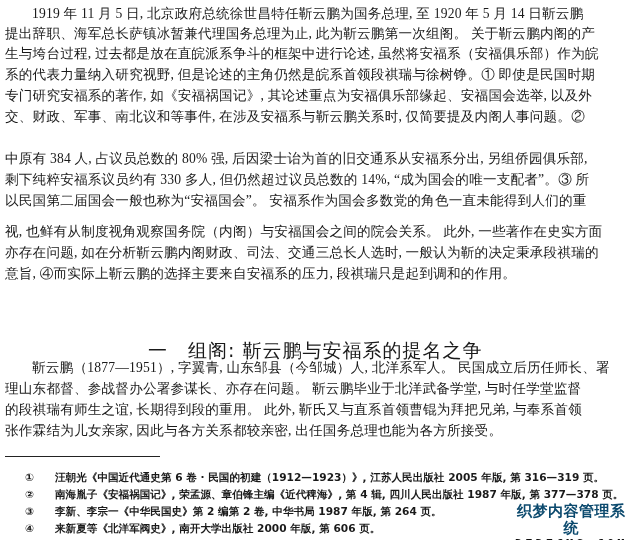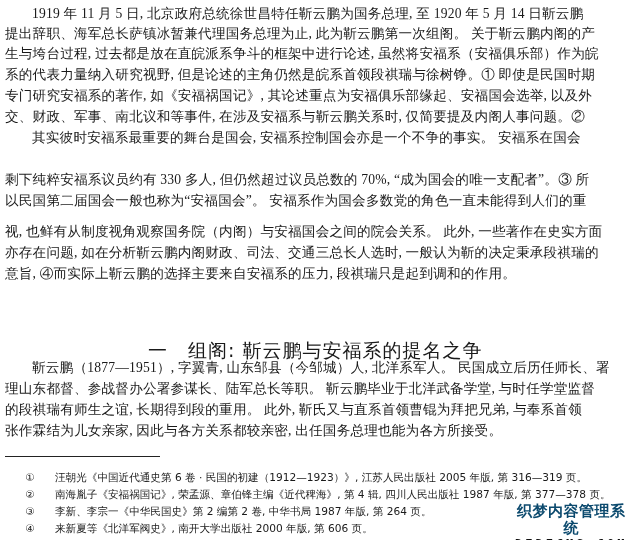--- a/index.html
+++ b/index.html
@@ -4,49 +4,49 @@
 <style>
   html, body { margin:0; padding:0; background:#ffffff; }
   body { width:626px; height:540px; overflow:hidden; position:relative; color:#1a1a1a;
          font-family:"DejaVu Sans", sans-serif; }
   .page { position:absolute; left:0; top:0; width:626px; height:540px; }
   .line { position:absolute; left:5px; width:616px; font-size:13.6px; line-height:21px;
           white-space:nowrap; letter-spacing:0.2px; text-align:justify;font-family:Liberation Serif, serif; }
   .indent { left:32px; width:589px; }
   .heading { position:absolute; left:148px; top:312px; font-size:19px; letter-spacing:1px; white-space:nowrap;margin-top:26px; }
   .rule { position:absolute; left:5px; top:456px; width:155px; border-top:1px solid #222; }
-  .fn { position:absolute; left:25px; font-size:10.6px; line-height:17px; white-space:nowrap; }
+  .fn { position:absolute; left:25px; font-size:10.6px; line-height:17px; white-space:nowrap;font-weight:bold; }
   .fn .num { display:inline-block; width:30px; }
   .wm { position:absolute; left:515px; top:503px; text-align:center; font-weight:bold; }
   .wm .cn { font-size:15px; color:#0c4a6e; letter-spacing:0.5px; line-height:17px; }
   .wm .en { font-size:12px; color:#111; letter-spacing:3px; line-height:15px; font-family:"DejaVu Sans Mono", monospace; }
 </style>
 </head>
 <body>
 
 <div class="page">
 
   <div class="line indent" style="top:3px">1919 年 11 月 5 日, 北京政府总统徐世昌特任靳云鹏为国务总理, 至 1920 年 5 月 14 日靳云鹏</div>
   <div class="line" style="top:23px">提出辞职、海军总长萨镇冰暂兼代理国务总理为止, 此为靳云鹏第一次组阁。 关于靳云鹏内阁的产</div>
   <div class="line" style="top:43px">生与垮台过程, 过去都是放在直皖派系争斗的框架中进行论述, 虽然将安福系（安福俱乐部）作为皖</div>
   <div class="line" style="top:85px">专门研究安福系的著作, 如《安福祸国记》, 其论述重点为安福俱乐部缘起、安福国会选举, 以及外</div>
   <div class="line" style="top:64px">系的代表力量纳入研究视野, 但是论述的主角仍然是皖系首领段祺瑞与徐树铮。① 即使是民国时期</div>
   <div class="line" style="top:106px">交、财政、军事、南北议和等事件, 在涉及安福系与靳云鹏关系时, 仅简要提及内阁人事问题。②</div>
 
-  <div class="line indent" style="top:127px">其实彼时安福系最重要的舞台是国会, 安福系控制国会亦是一个不争的事实。 安福系在国会</div>
-  <div class="line" style="top:169px">剩下纯粹安福系议员约有 330 多人, 但仍然超过议员总数的 70%, “成为国会的唯一支配者”。③ 所</div>
+  <div class="line" style="top:148px">中原有 384 人, 占议员总数的 80% 强, 后因梁士诒为首的旧交通系从安福系分出, 另组侨园俱乐部,</div>
+  <div class="line" style="top:169px">剩下纯粹安福系议员约有 330 多人, 但仍然超过议员总数的 14%, “成为国会的唯一支配者”。③ 所</div>
   <div class="line" style="top:190px">以民国第二届国会一般也称为“安福国会”。 安福系作为国会多数党的角色一直未能得到人们的重</div>
   <div class="line" style="top:221px">视, 也鲜有从制度视角观察国务院（内阁）与安福国会之间的院会关系。 此外, 一些著作在史实方面</div>
   <div class="line" style="top:242px">亦存在问题, 如在分析靳云鹏内阁财政、司法、交通三总长人选时, 一般认为靳的决定秉承段祺瑞的</div>
   <div class="line" style="top:263px">意旨, ④而实际上靳云鹏的选择主要来自安福系的压力, 段祺瑞只是起到调和的作用。</div>
 
   <div class="heading">一　组阁: 靳云鹏与安福系的提名之争</div>
 
   <div class="line indent" style="top:357px">靳云鹏（1877—1951）, 字翼青, 山东邹县（今邹城）人, 北洋系军人。 民国成立后历任师长、署</div>
-  <div class="line" style="top:378px">理山东都督、参战督办公署参谋长、陆军总长等职。 靳云鹏毕业于北洋武备学堂, 与时任学堂监督</div>
+  <div class="line" style="top:378px">理山东都督、参战督办公署参谋长、亦存在问题。 靳云鹏毕业于北洋武备学堂, 与时任学堂监督</div>
   <div class="line" style="top:420px">张作霖结为儿女亲家, 因此与各方关系都较亲密, 出任国务总理也能为各方所接受。</div>
   <div class="line" style="top:399px">的段祺瑞有师生之谊, 长期得到段的重用。 此外, 靳氏又与直系首领曹锟为拜把兄弟, 与奉系首领</div>
 
   <div class="rule"></div>
 
   <div class="fn" style="top:469px">
     <span class="num">①</span><span>汪朝光《中国近代通史第 6 卷 · 民国的初建（1912—1923）》, 江苏人民出版社 2005 年版, 第 316—319 页。</span>
   </div>
   <div class="fn" style="top:486px">
     <span class="num">②</span><span>南海胤子《安福祸国记》, 荣孟源、章伯锋主编《近代稗海》, 第 4 辑, 四川人民出版社 1987 年版, 第 377—378 页。</span>

